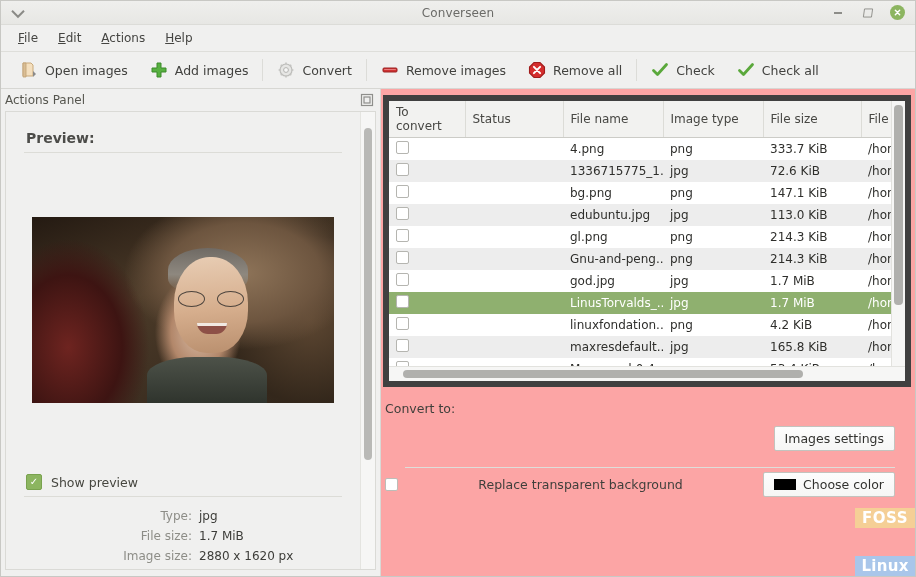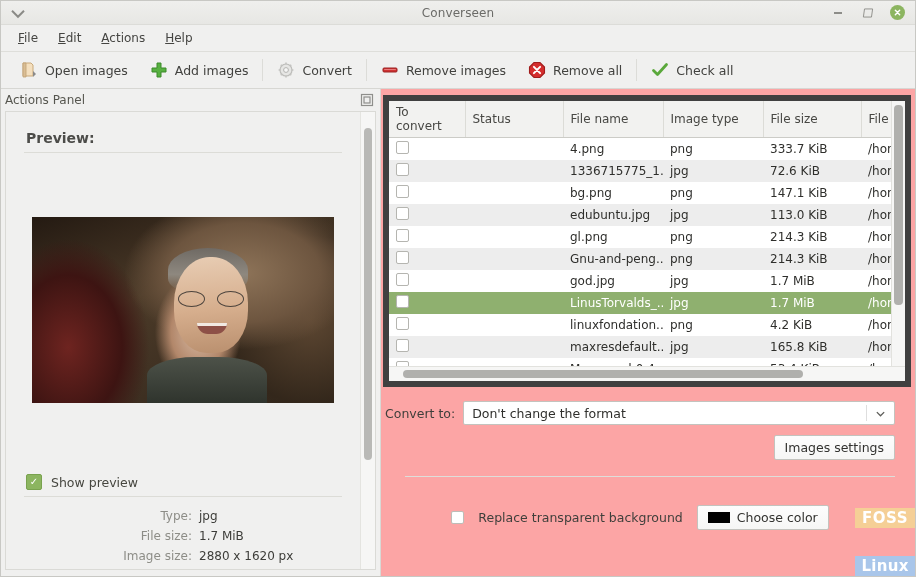--- a/index.html
+++ b/index.html
@@ -255,21 +255,21 @@
     display:flex; align-items:center;
   }
   .btn {
     background: linear-gradient(#fdfdfd, #f6f6f5);
     border: 1px solid #c3c3be; border-radius: 2px;
     font-size: 12.5px; color: #32322f; padding: 4px 10px;
     display:inline-flex; align-items:center; gap: 7px; cursor: default;
   }
   .conv-row2 { display:flex; justify-content: flex-end; margin-top: 10px; }
   .conv-hr { height:1px; background: #dedeDa; margin: 16px 0 0 20px; }
-  .conv-row3 { display:flex; align-items:center; justify-content: center; gap: 14px; margin-top: 28px; }
+  .conv-row3 { display:flex; align-items:center; justify-content: space-between; gap: 14px; margin-top: 4px; }
   .chk-plain {
     width: 13px; height: 13px; box-sizing:border-box;
     border:1px solid #bdbdb8; background:#fff; border-radius:2px; display:inline-block;
   }
   .swatch { width: 22px; height: 11px; background:#000; display:inline-block; }
 
   
   .watermark {
     position:absolute; right: 0; bottom: 0; width: 60px; height: 68px;
     display:flex; flex-direction: column; z-index: 5;
@@ -363,20 +363,28 @@
         <svg class="ic" viewBox="0 0 18 18" aria-hidden="true">
           <polygon points="6,1.5 12,1.5 16.5,6 16.5,12 12,16.5 6,16.5 1.5,12 1.5,6" fill="#d42e2e" stroke="#a01c1c" stroke-width="1.1"></polygon>
           <path d="M5.9 5.9 L12.1 12.1 M12.1 5.9 L5.9 12.1" stroke="#ffffff" stroke-width="2" stroke-linecap="round"></path>
         </svg>
       </span>
       <span>Remove all</span>
     </div>
 
     <div class="tool-sep"></div>
 
+    <div class="tool-btn">
+      <span>
+        <svg class="ic" viewBox="0 0 18 18" aria-hidden="true">
+          <path d="M2.5 9.5 L6.5 13.5 L15.5 3.5" fill="none" stroke="#5aa83b" stroke-width="2.8" stroke-linecap="round" stroke-linejoin="round"></path>
+        </svg>
+      </span>
+      <span>Check</span>
+    </div>
 
     <div class="tool-btn">
       <span>
         <svg class="ic" viewBox="0 0 18 18" aria-hidden="true">
           <path d="M2.5 9.5 L6.5 13.5 L15.5 3.5" fill="none" stroke="#5aa83b" stroke-width="2.8" stroke-linecap="round" stroke-linejoin="round"></path>
         </svg>
       </span>
       <span>Check all</span>
     </div>
 
@@ -552,28 +560,20 @@
         </div>
         <div class="tbl-hscroll">
           <div class="thumb"></div>
         </div>
       </div>
 
       <div class="conv">
 
         <div class="conv-row">
           <span class="conv-label">Convert to:</span>
-          <div class="select">
-            <span>Don't change the format</span>
-            <span class="chev">
-              <svg width="11" height="11" viewBox="0 0 12 12" aria-hidden="true">
-                <path d="M2 4.5 L6 8.5 L10 4.5" fill="none" stroke="#5d5d59" stroke-width="1.4"></path>
-              </svg>
-            </span>
-          </div>
         </div>
 
         <div class="conv-row2">
           <div class="btn">
             <span>Images settings</span>
           </div>
         </div>
 
         <div class="conv-hr"></div>
 

